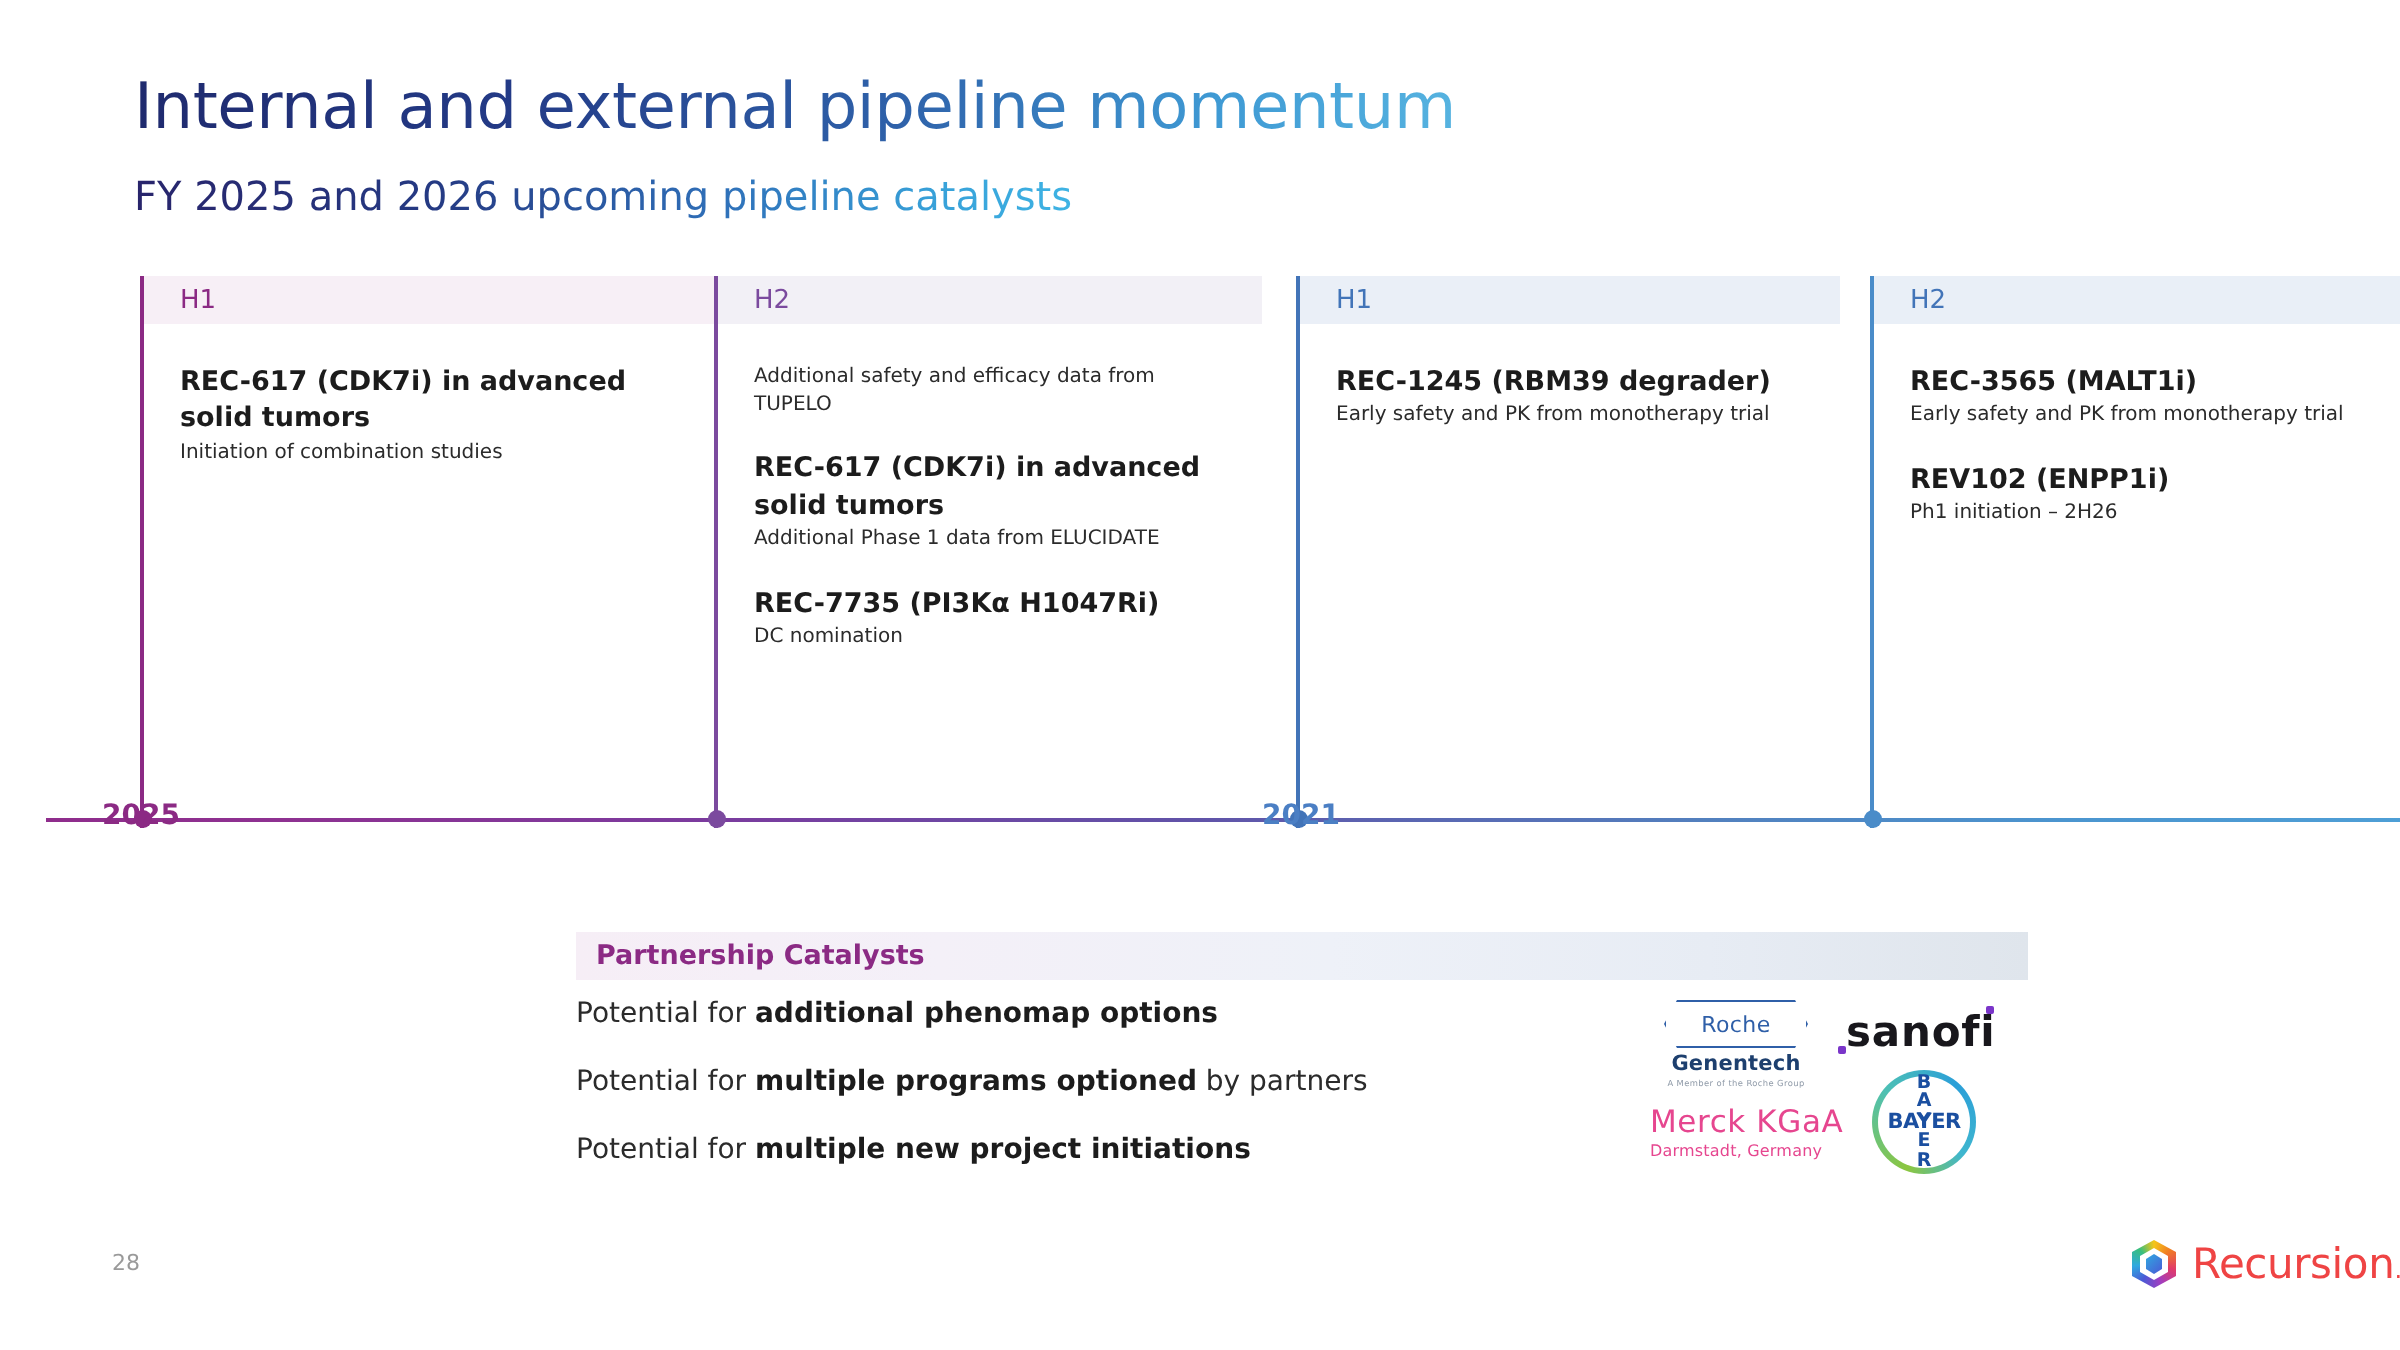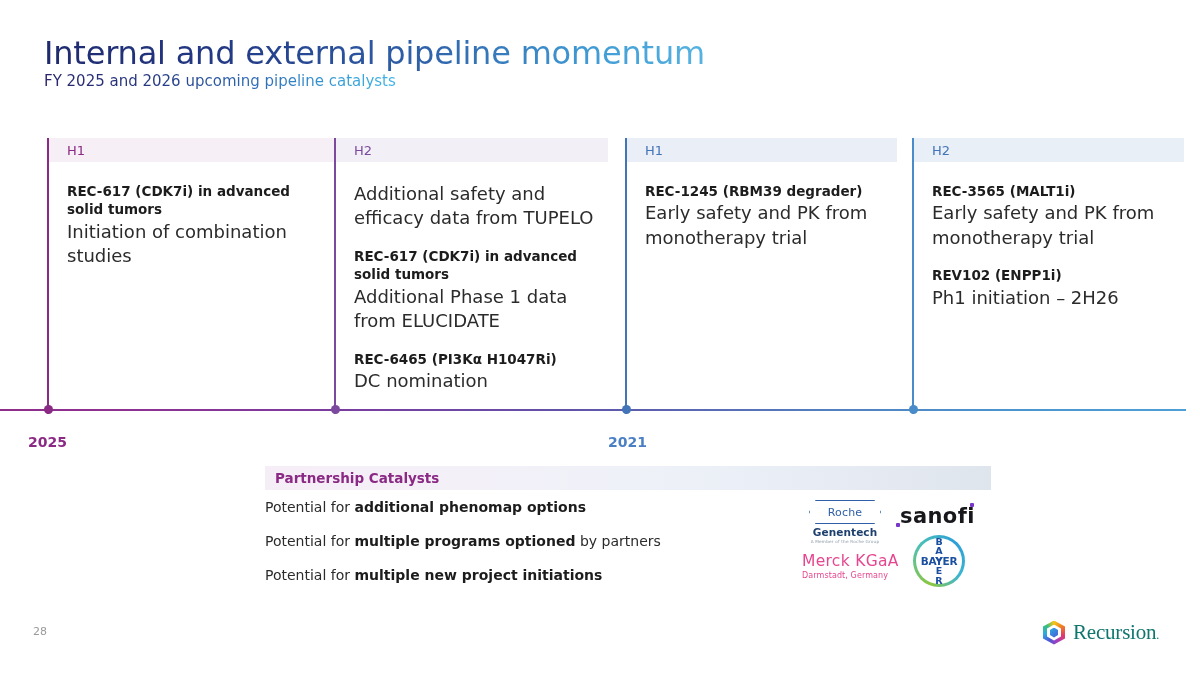--- a/index.html
+++ b/index.html
@@ -2,34 +2,34 @@
 <html><head>
 <meta charset="utf-8">
 <style>
   * { box-sizing: border-box; margin: 0; padding: 0; }
   html, body {
     width: 1200px; height: 675px;
     background: #ffffff;
     font-family: "DejaVu Sans", "Liberation Sans", sans-serif;
     overflow: hidden;
   }
-  .slide { position: relative; width: 1012px; height: 675px; background: #fff; }
+  .slide { position: relative; width: 1012px; height: 675px; background: #fff; margin-left: 23px; }
 
   
   .title {
     position: absolute; left: 44px; top: 34px;
     font-size: 32px; font-weight: 400; letter-spacing: -0.2px;
     white-space: nowrap;
     background: linear-gradient(90deg,#1f2a6e 0%, #233a86 28%, #2f62aa 58%, #3f9ad4 82%, #56b3e0 100%);
     -webkit-background-clip: text; background-clip: text;
     -webkit-text-fill-color: transparent; color: transparent;
   }
   .subtitle {
-    position: absolute; left: 44px; top: 72px;
-    font-size: 15px; font-weight: 400; white-space: nowrap;
+    position: absolute; left: 44px; top: 86px;
+    font-size: 20px; font-weight: 400; white-space: nowrap;
     background: linear-gradient(90deg,#28246b 0%, #253a83 32%, #2f6fb8 62%, #37a0d8 85%, #3eb3e4 100%);
     -webkit-background-clip: text; background-clip: text;
     -webkit-text-fill-color: transparent; color: transparent;
   }
 
   
   .col { position: absolute; top: 138px; }
   .col-rule { position: absolute; top: 138px; width: 2px; height: 276px; }
 
   .phase-bar {
@@ -39,34 +39,34 @@
   }
   .col-body { padding: 20px 12px 0 18px; }
 
   .item { margin-bottom: 16px; }
   .item:last-child { margin-bottom: 0; }
   .item-title {
     font-size: 13.5px; font-weight: bold; color: #1c1c1c;
     line-height: 1.36; margin-bottom: 1px;
   }
   .item-sub {
-    font-size: 18px; font-weight: 400; color: #2b2b2b; line-height: 1.36;
+    font-size: 10px; font-weight: 400; color: #2b2b2b; line-height: 1.36;
   }
 
   
   .axis {
     position: absolute; left: 0; top: 409px; width: 1186px; height: 2px;
     background: linear-gradient(90deg,#8f2d8c 0%, #8e3191 10%, #7b3b9e 28%, #6152a8 48%, #5280be 70%, #4b95cf 85%, #4e9fd6 100%);
   }
   .axis-dot {
     position: absolute; width: 9px; height: 9px; border-radius: 50%;
     top: 405px;
   }
   .year {
-    position: absolute; top: 434px;
+    position: absolute; top: 400px;
     font-size: 14px; font-weight: bold;
   }
 
   
   .partner-bar {
     position: absolute; left: 265px; top: 466px; width: 726px; height: 24px;
     background: linear-gradient(90deg,#f6eef6 0%, #f4f0f8 25%, #eef1f8 52%, #e7ecf4 78%, #dfe5ec 100%);
   }
   .partner-bar-label {
     position: absolute; left: 10px; top: 4px;
@@ -138,21 +138,21 @@
   }
   .rec-hex-mid {
     position: absolute; inset: 4px; background: #fff;
     clip-path: polygon(50% 0,100% 25%,100% 75%,50% 100%,0 75%,0 25%);
   }
   .rec-hex-core {
     position: absolute; inset: 7px;
     background: linear-gradient(135deg,#2fa9e0,#4a5ad6);
     clip-path: polygon(50% 0,100% 25%,100% 75%,50% 100%,0 75%,0 25%);
   }
-  .rec-word { font-size: 21px; color: #0f766e; letter-spacing: -0.2px; font-family: Liberation Serif, serif; }
+  .rec-word { font-size: 21px; color: #ef4444; letter-spacing: -0.2px; }
   .rec-word .tm { font-size: 12px; }
 </style>
 </head>
 <body>
 
 <div class="slide">
 
   <div class="title">Internal and external pipeline momentum</div>
   <div class="subtitle">FY 2025 and 2026 upcoming pipeline catalysts</div>
 
@@ -172,21 +172,21 @@
         <div class="phase-bar" style="background: rgb(242, 240, 246); color: rgb(123, 74, 158);">H2</div>
         <div class="col-body">
           <div class="item">
             <div class="item-sub">Additional safety and efficacy data from TUPELO</div>
           </div>
           <div class="item">
             <div class="item-title">REC-617 (CDK7i) in advanced solid tumors</div>
             <div class="item-sub">Additional Phase 1 data from ELUCIDATE</div>
           </div>
           <div class="item">
-            <div class="item-title">REC-6465 (PI3Kα H1047Ri)</div>
+            <div class="item-title">REC-7735 (PI3Kα H1047Ri)</div>
             <div class="item-sub">DC nomination</div>
           </div>
         </div>
       </div>
       <div class="col-rule" style="left: 625px; background: rgb(66, 116, 184);"></div>
       <div class="col" style="left: 627px; width: 270px;">
         <div class="phase-bar" style="background: rgb(234, 239, 247); color: rgb(66, 116, 184);">H1</div>
         <div class="col-body">
           <div class="item">
             <div class="item-title">REC-1245 (RBM39 degrader)</div>

